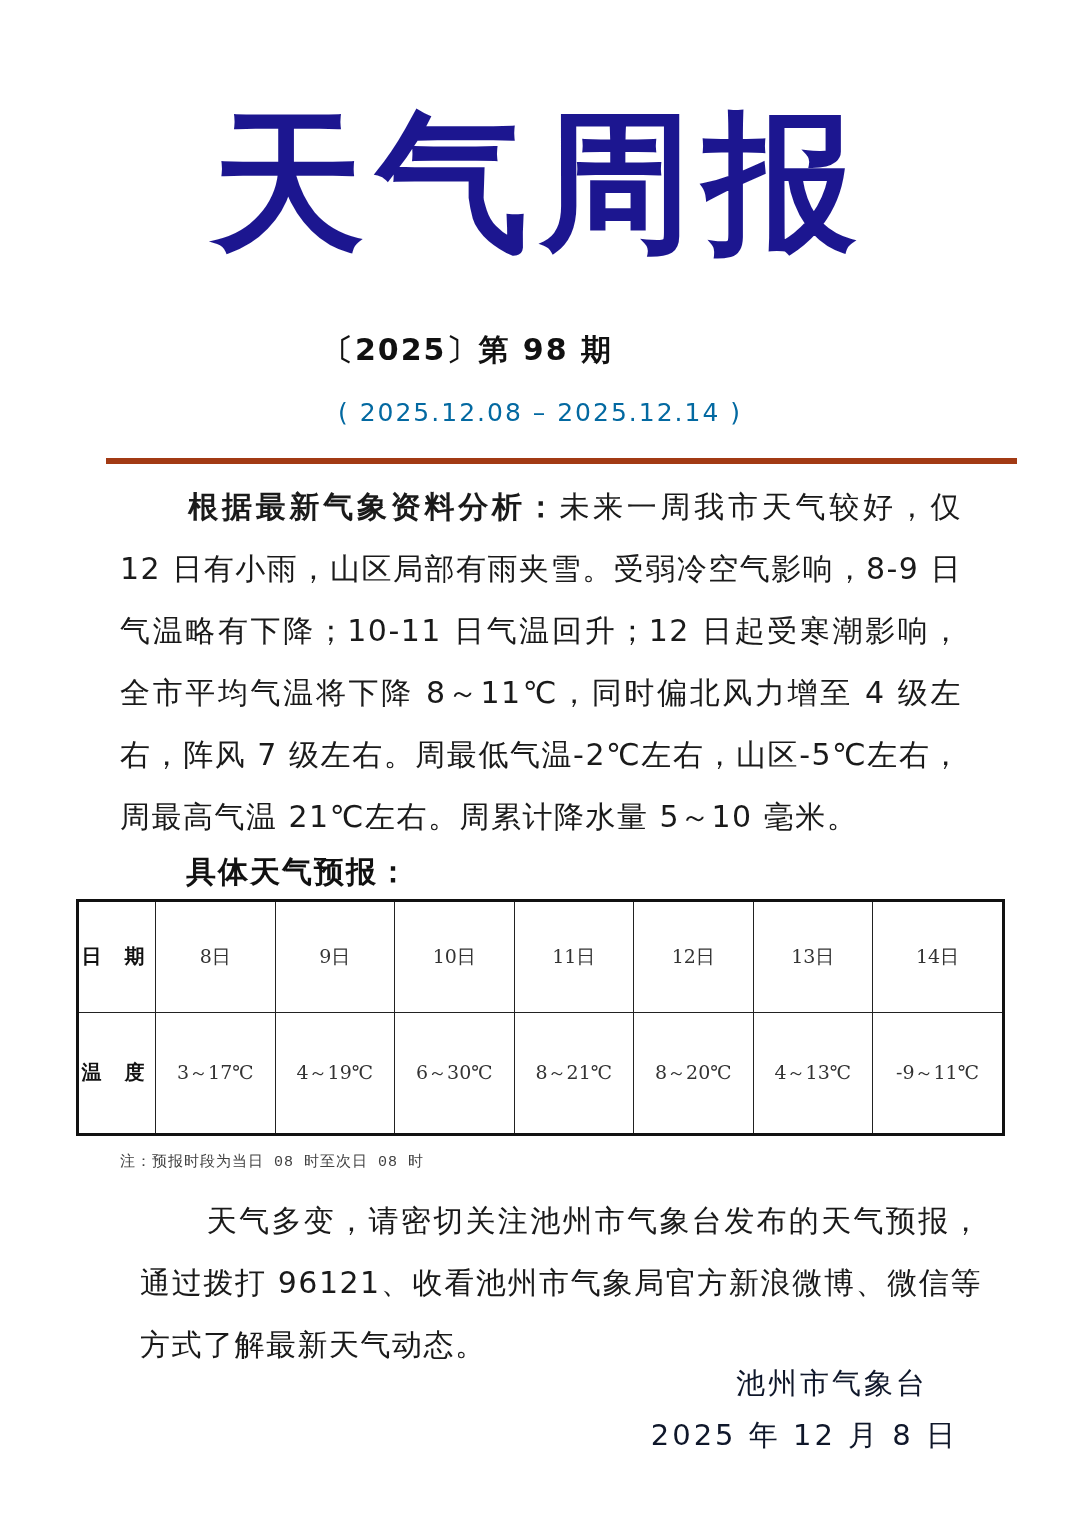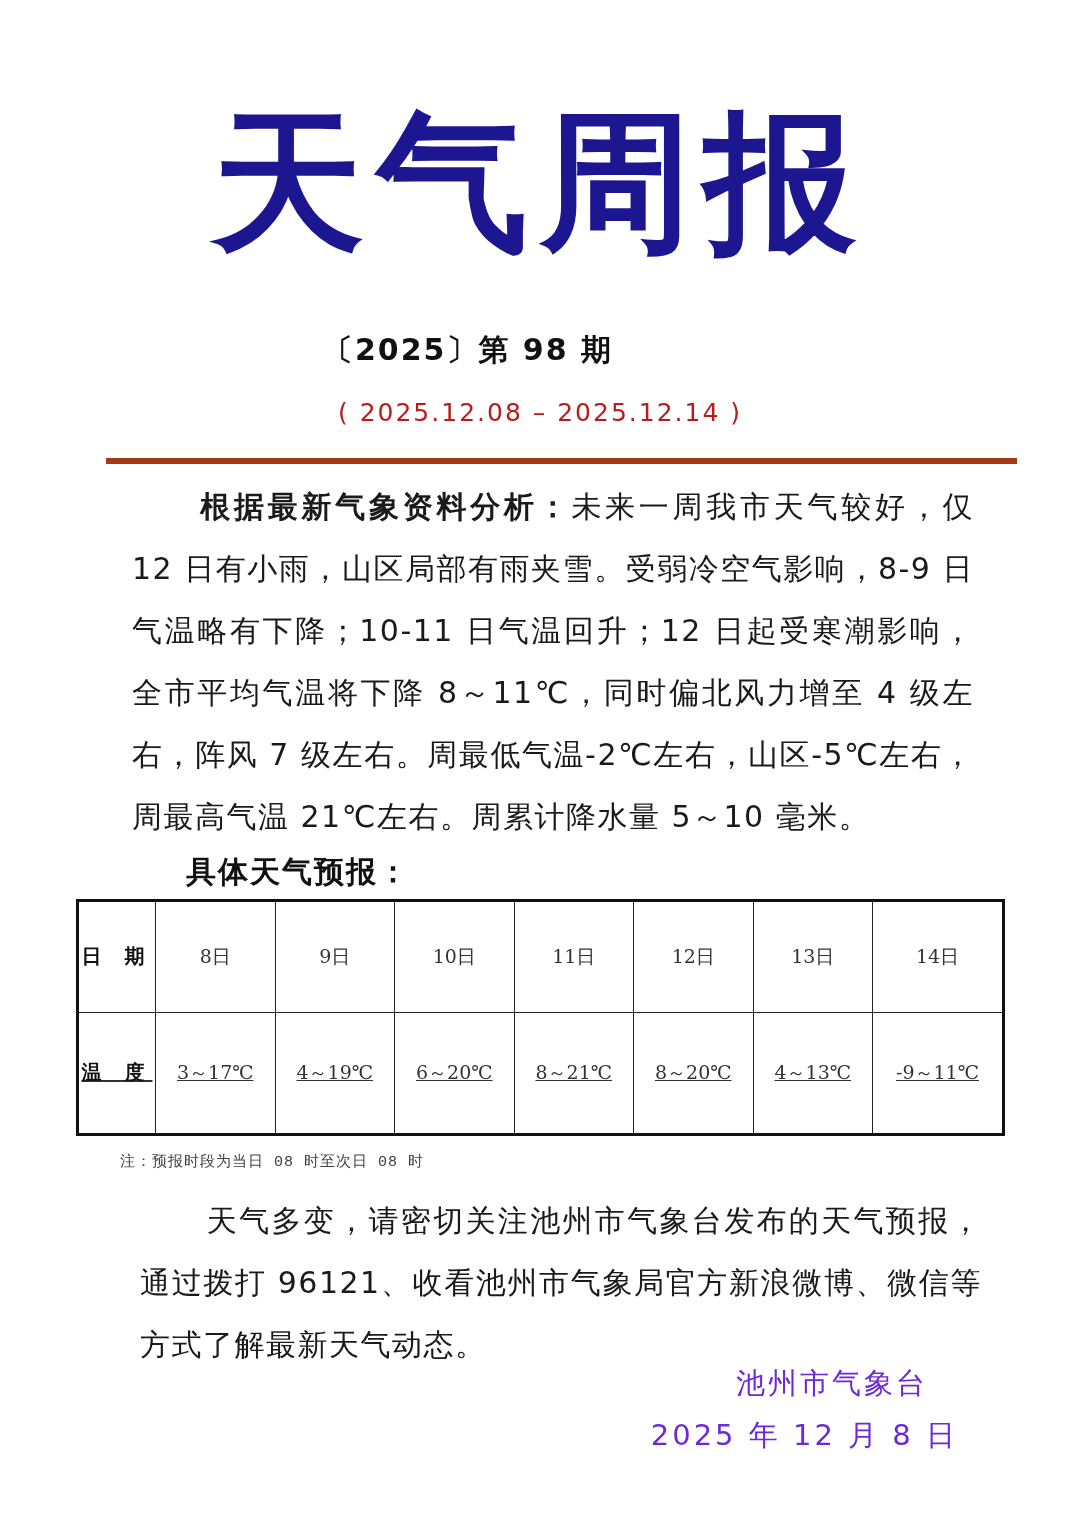--- a/index.html
+++ b/index.html
@@ -13,64 +13,64 @@
       font-family: "DejaVu Serif", serif; font-weight: bold;
       font-size: 152px; letter-spacing: 12px; color: #1c1690; line-height: 180px;
     }
     .issue {
       position: absolute; left: 0; top: 330px; width: 936px; text-align: center;
       font-family: "DejaVu Sans", sans-serif; font-weight: bold; font-size: 30px; color: #111;
       letter-spacing: 2px;
     }
     .range {
       position: absolute; left: 0; top: 398px; width: 1080px; text-align: center;
-      font-family: "DejaVu Sans", sans-serif; font-size: 25px; color: #b91c1c; letter-spacing: 2px;
+      font-family: "DejaVu Sans", sans-serif; font-size: 25px; color: #0369a1; letter-spacing: 2px;
     }
     .rule {
       position: absolute; left: 106px; top: 458px; width: 911px; height: 6px;
       background: #a23a14;
     }
     .para {
       position: absolute; left: 120px; width: 842px;
       font-family: "DejaVu Sans", sans-serif; font-size: 30px; line-height: 62px;
       text-align: justify; text-align-last: left; color: #1a1a1a; letter-spacing: 1.5px;
     }
     .para .lead { font-weight: bold; }
     .para .indent { display: inline-block; width: 66px; }
-    #analysis { top: 476px; margin-left: 12px; }
+    #analysis { top: 476px; }
     .subhead {
       position: absolute; left: 186px; top: 852px;
       font-family: "DejaVu Sans", sans-serif; font-weight: bold; font-size: 30px; color: #111;
       letter-spacing: 2px;
     }
     table.forecast {
       position: absolute; left: 76px; top: 899px; width: 929px; height: 237px;
       border-collapse: collapse; border: 3px solid #111;
       font-family: "DejaVu Serif", serif; font-size: 19px; color: #333;
     }
     table.forecast td {
       border: 1.5px solid #222; text-align: center; vertical-align: middle; padding: 0;
     }
     table.forecast td.rowhead {
       font-family: "DejaVu Sans", sans-serif; font-weight: bold; font-size: 20px; color: #111;
       letter-spacing: 8px; width: 76px;
     }
     table.forecast tr.r-date { height: 53px; }
     table.forecast tr.r-week { height: 47px; }
-    table.forecast tr.r-temp { height: 58px; text-decoration: underline; }
+    table.forecast tr.r-temp { height: 58px; }
     table.forecast tr.r-fc { height: 78px; }
     table.forecast td.fc { font-size: 19px; line-height: 26px; }
     .note {
       position: absolute; left: 120px; top: 1152px;
       font-family: Liberation Mono, monospace; font-size: 15px; color: #404040; letter-spacing: 1px;
     }
     #advice { top: 1190px; margin-left: 20px; }
     .sign {
       position: absolute; right: 122px; text-align: right;
-      font-family: "DejaVu Sans", sans-serif; font-size: 29px; color: #6d28d9; letter-spacing: 3px;
+      font-family: "DejaVu Sans", sans-serif; font-size: 29px; color: #0f172a; letter-spacing: 3px;
     }
     #sign-org { top: 1364px; right: 152px; }
     #sign-date { top: 1416px; }
   </style>
 </head>
 <body>
 
 <div class="masthead">天气周报</div>
 <div class="issue">〔2025〕第 98 期</div>
 <div class="range">( 2025.12.08 – 2025.12.14 )</div>
@@ -89,21 +89,21 @@
     <td>10日</td>
     <td>11日</td>
     <td>12日</td>
     <td>13日</td>
     <td>14日</td>
   </tr>
   <tr class="r-temp">
     <td class="rowhead">温 度</td>
     <td>3～17℃</td>
     <td>4～19℃</td>
-    <td>6～20℃</td>
+    <td>6～30℃</td>
     <td>8～21℃</td>
     <td>8～20℃</td>
     <td>4～13℃</td>
     <td>-9～11℃</td>
   </tr>
 </tbody>
   </table>
 
 <div class="note">注：预报时段为当日 08 时至次日 08 时</div>
 

